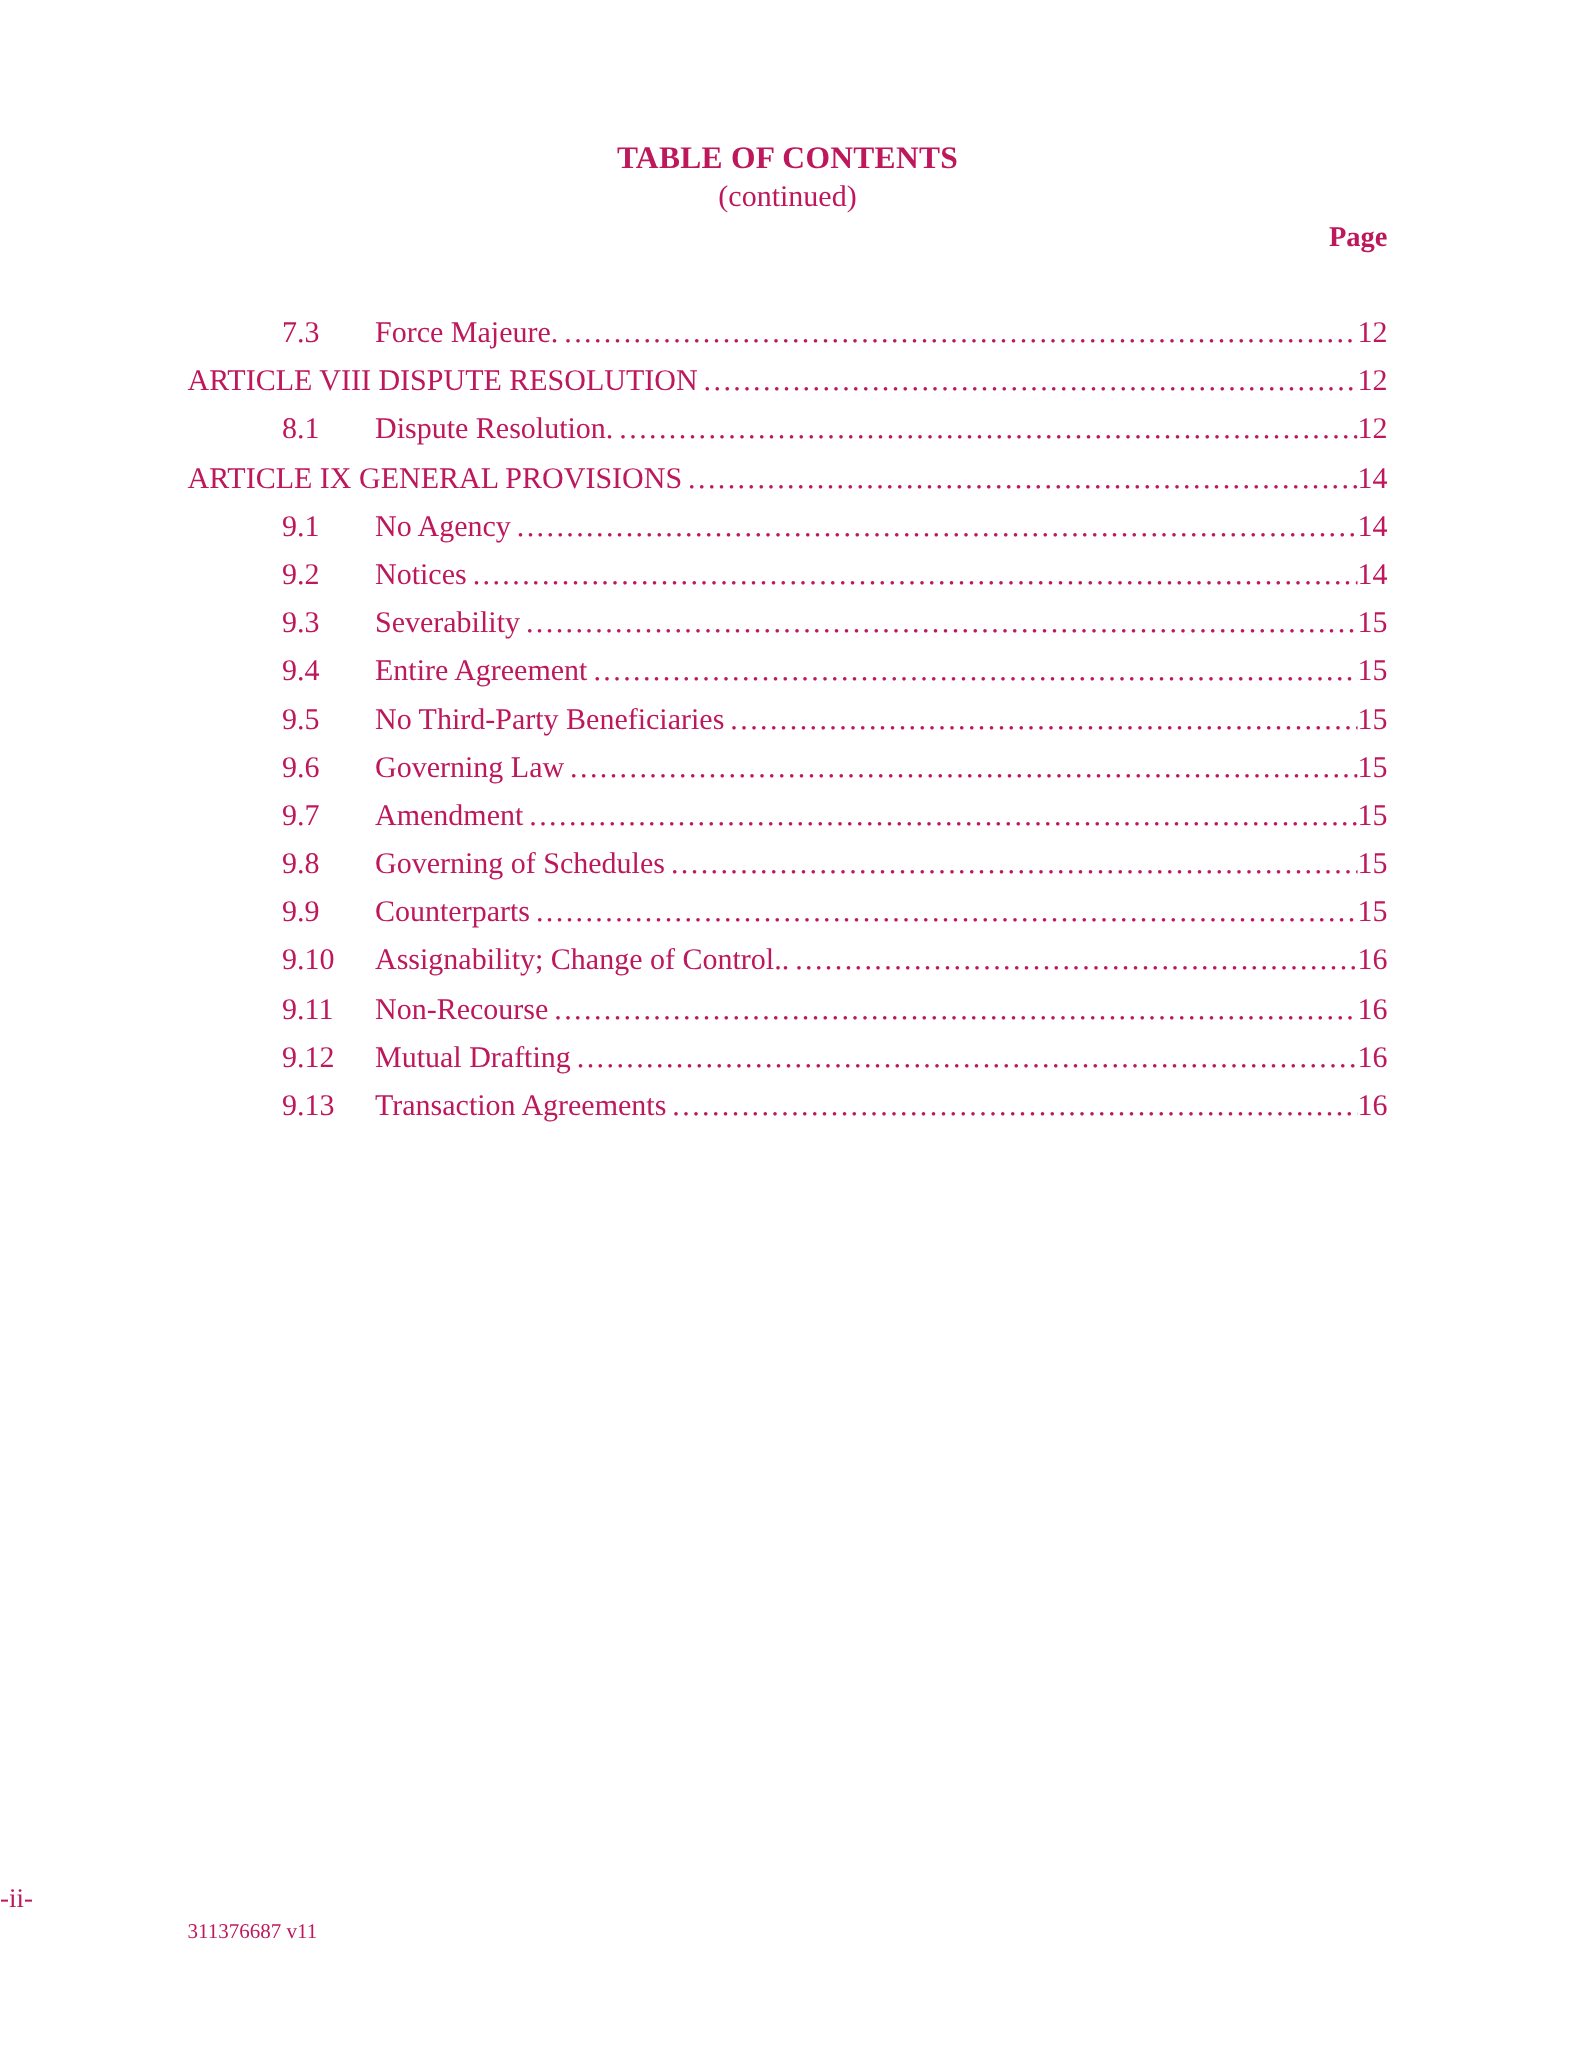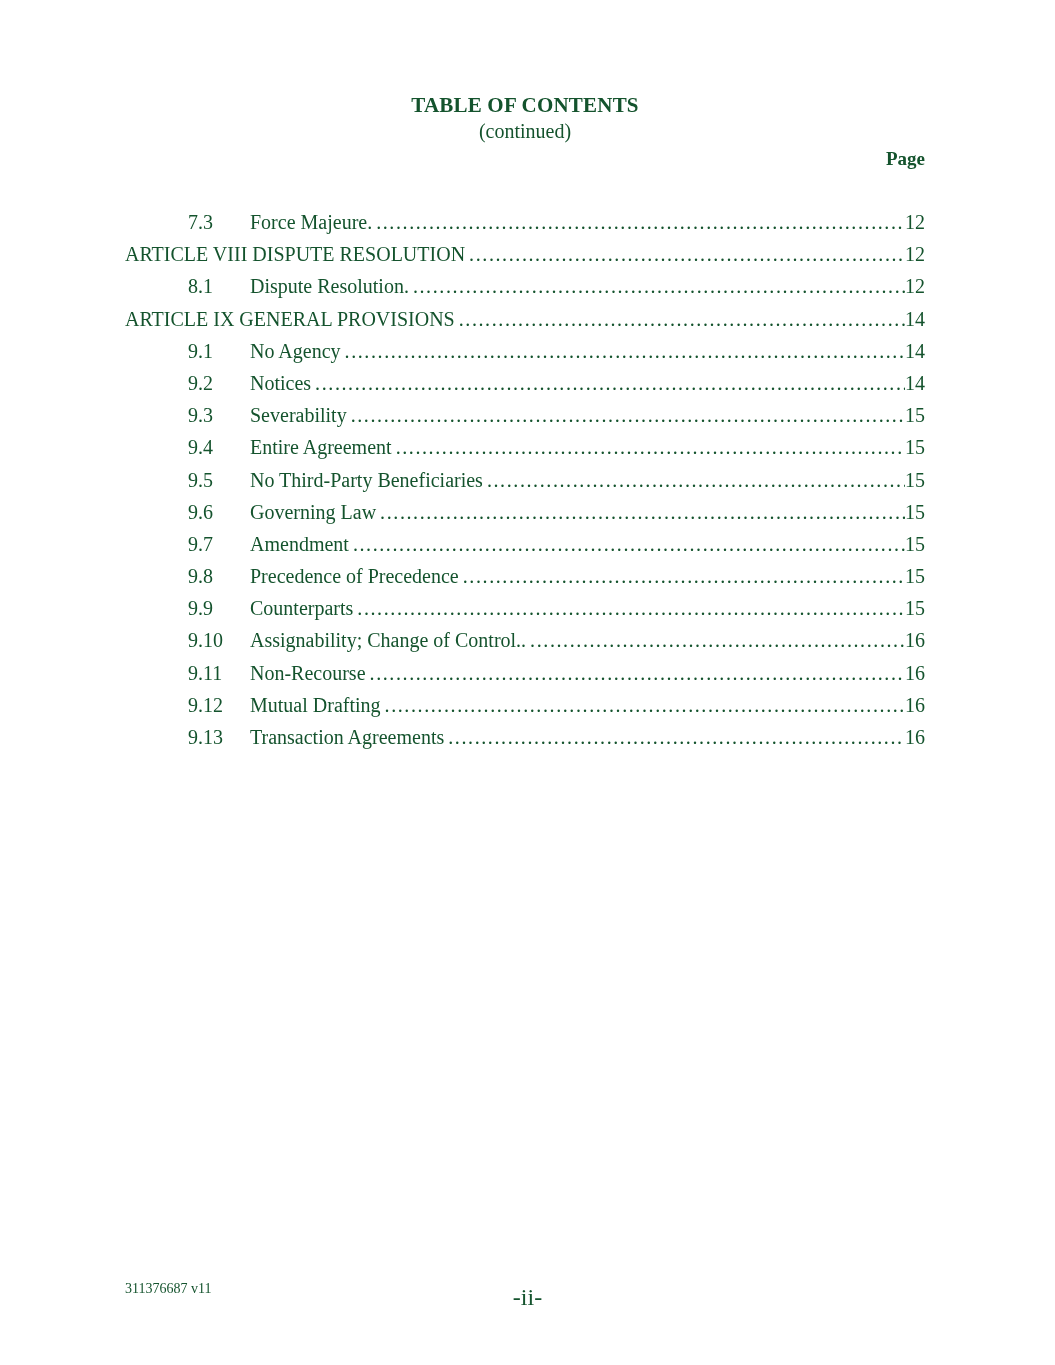--- a/index.html
+++ b/index.html
@@ -6,21 +6,21 @@
     margin: 0;
     padding: 0;
     background: #e8e8e8;
   }
   .page {
     position: relative;
     width: 1055px;
     height: 1365px;
     margin: 0 auto;
     background: #ffffff;
-    color: #14532d;
+    color: #be185d;
     font-family: "Liberation Serif", "DejaVu Serif", serif;
     font-size: 20px;
     box-sizing: border-box;
     overflow: hidden;
   }
   .content {
     position: absolute;
     left: 125px;
     top: 0;
     width: 800px;
@@ -82,24 +82,22 @@
     text-align: right;
   }
   .toc-row.schedule {
     margin-top: 22px;
   }
   .folio {
     position: absolute;
     left: 0;
     top: 1253px;
     width: 100%;
-    text-align: center;
-    font-size: 24px;
+    font-size: 18px;
     line-height: 24px;
-    margin-top: 32px;
   }
   .doc-id {
     position: absolute;
     left: 125px;
     top: 1280px;
     font-family: Liberation Serif, serif;
     font-size: 14px;
     line-height: 17px;
   }
 </style>
@@ -178,21 +176,21 @@
         <span class="pg">15</span>
       </div>
         <div class="toc-row sub">
         <span class="num">9.7</span>
         <span class="title">Amendment</span>
         <span class="leader"></span>
         <span class="pg">15</span>
       </div>
         <div class="toc-row sub">
         <span class="num">9.8</span>
-        <span class="title">Precedence of Precedence</span>
+        <span class="title">Governing of Schedules</span>
         <span class="leader"></span>
         <span class="pg">15</span>
       </div>
         <div class="toc-row sub">
         <span class="num">9.9</span>
         <span class="title">Counterparts</span>
         <span class="leader"></span>
         <span class="pg">15</span>
       </div>
         <div class="toc-row sub">

